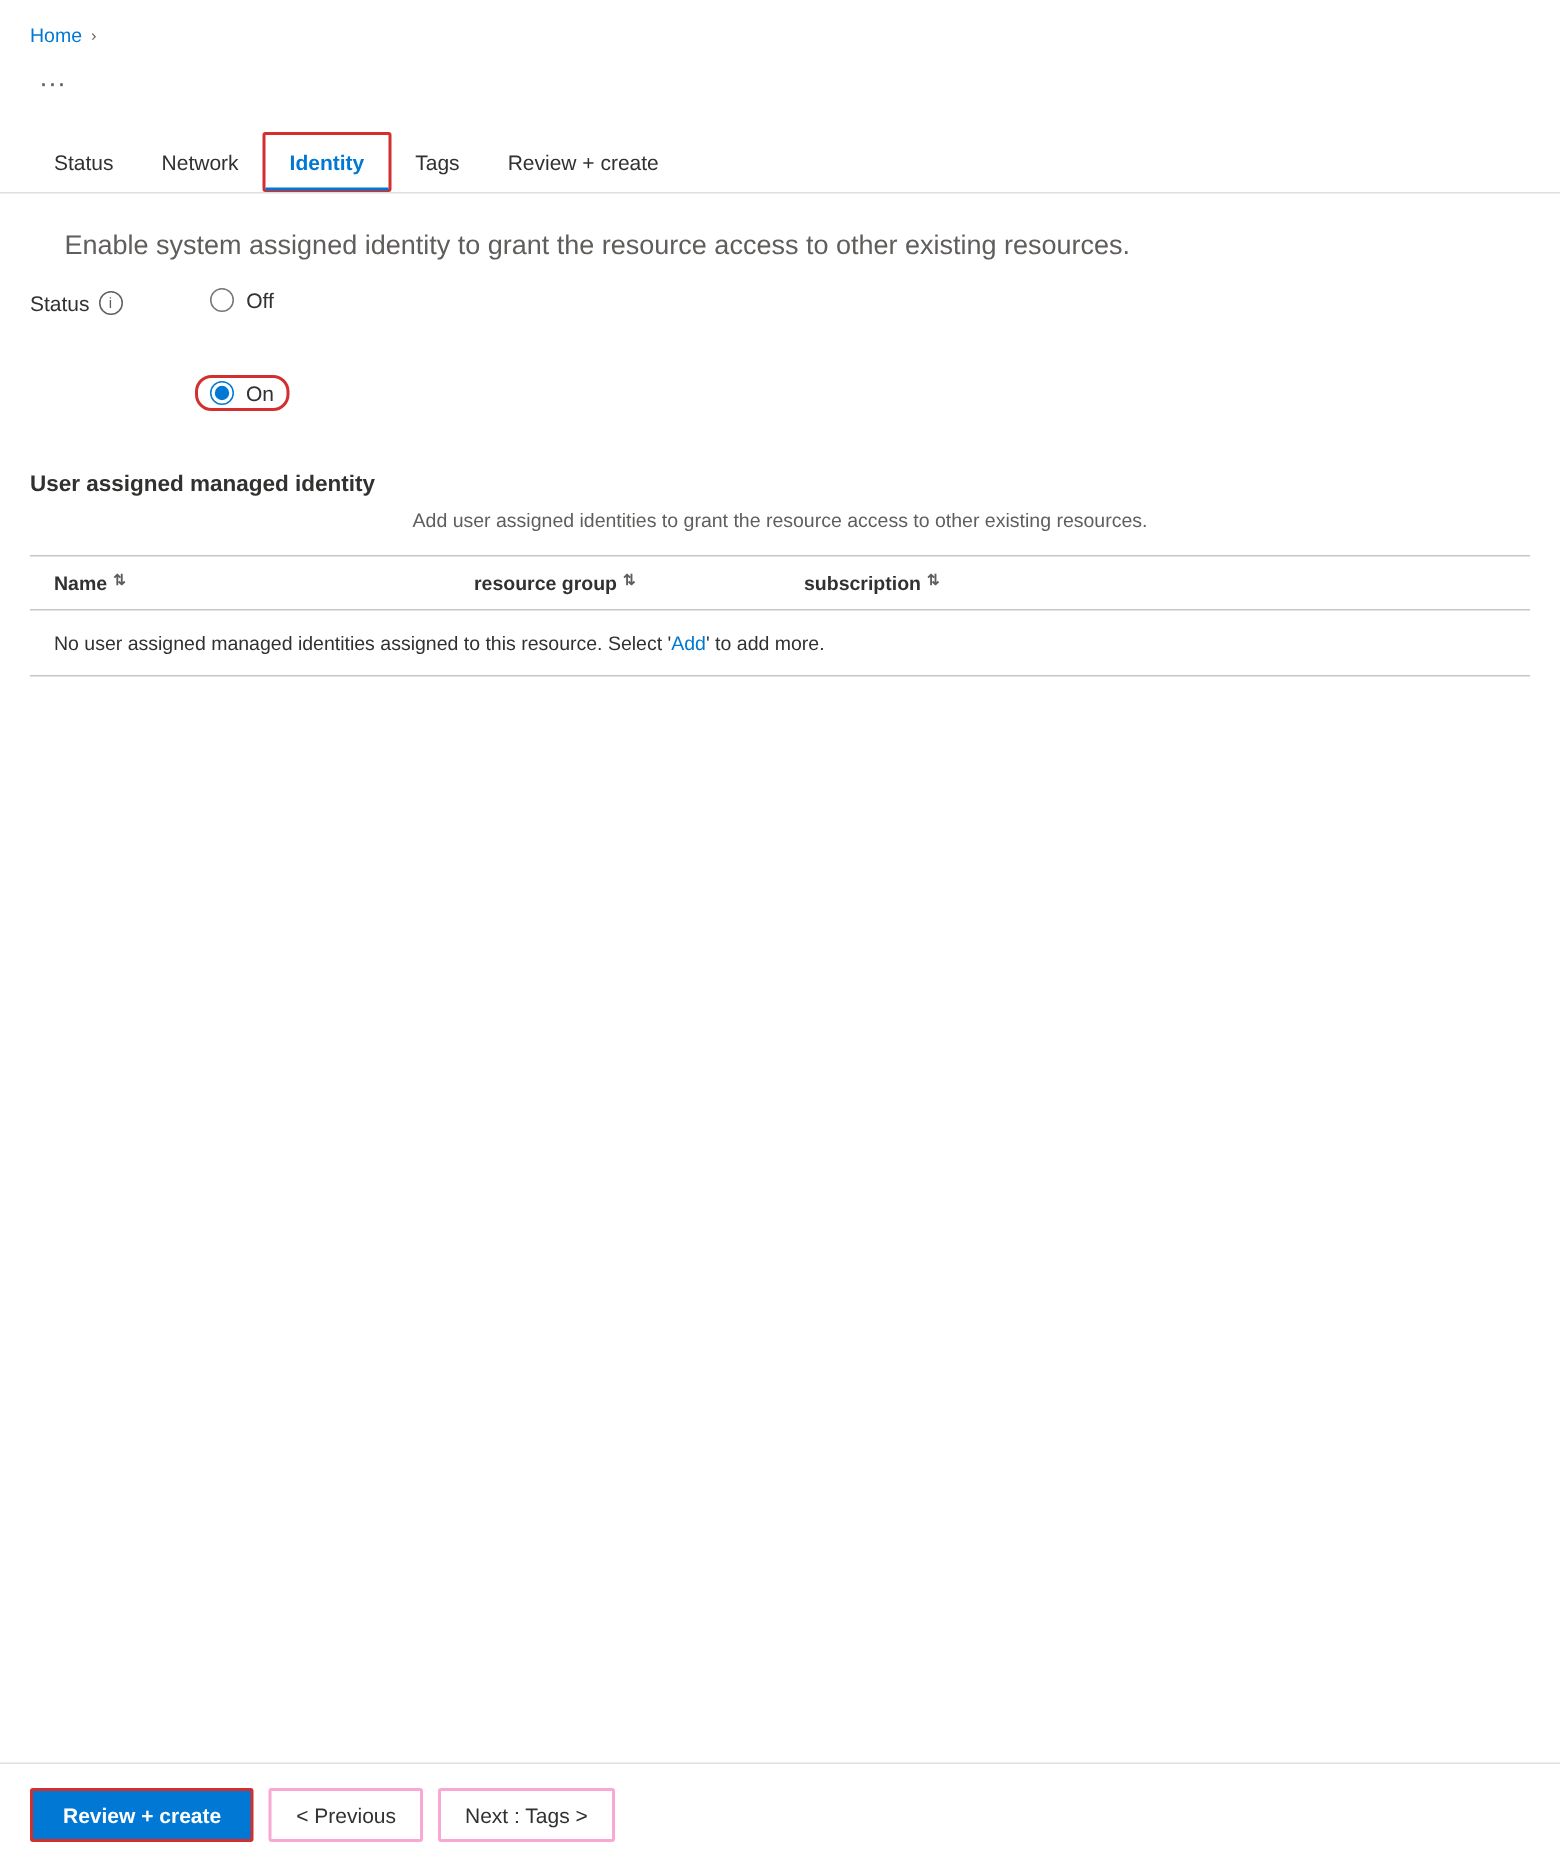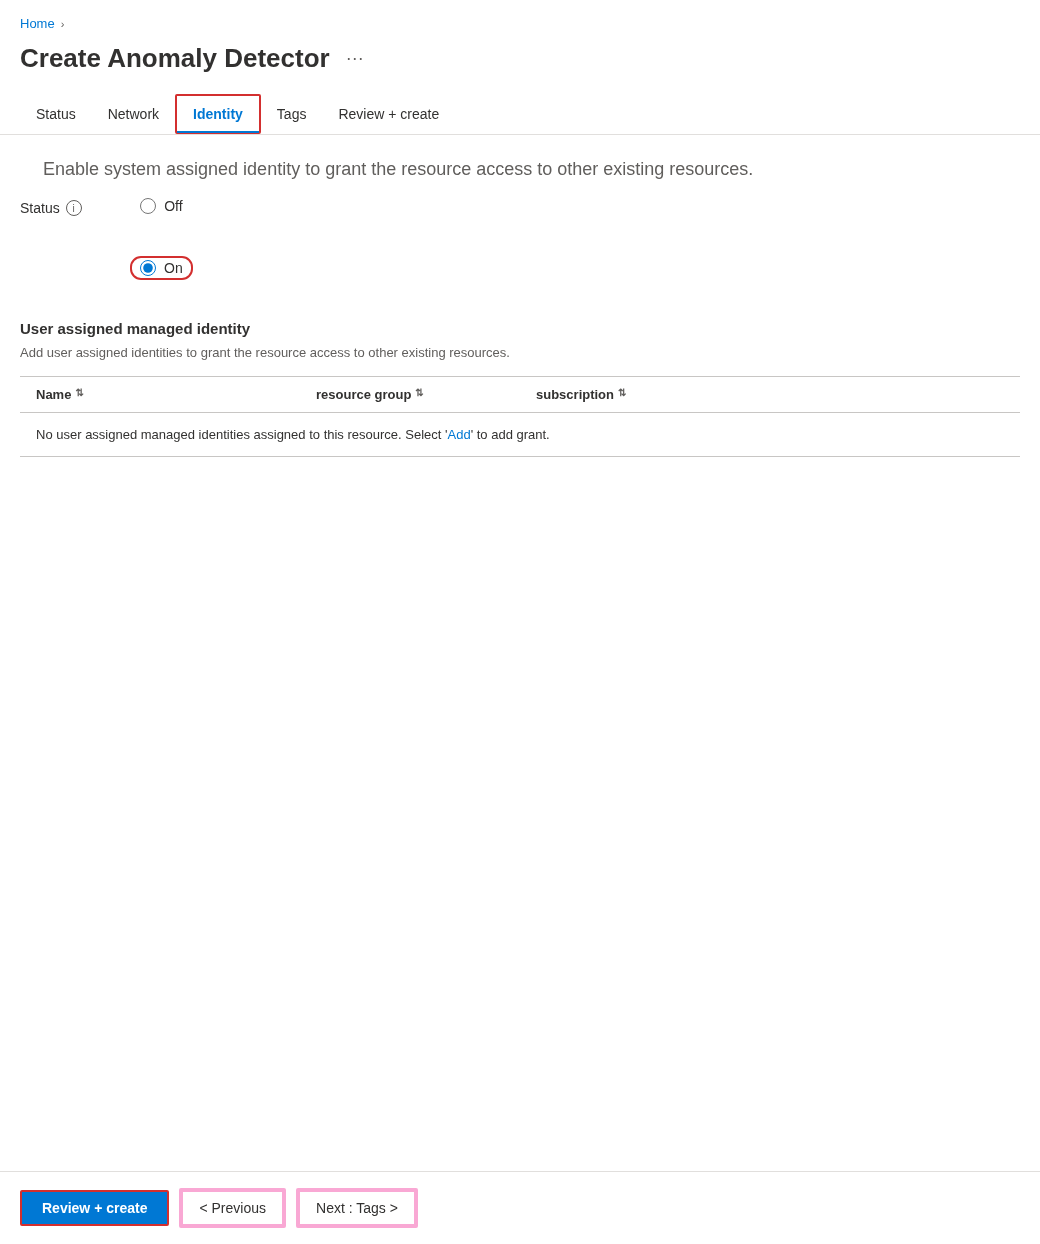--- a/index.html
+++ b/index.html
@@ -150,20 +150,21 @@
       margin-top: 36px;
     }
     .section2 {
       margin-top: 10px;
       padding-top: 16px;
     }
     .user-section-desc-plain {
       color: #605e5c;
       font-size: 13px;
       margin-bottom: 16px;
+      text-align: center;
     }
     .toolbar {
       display: flex;
       align-items: center;
       gap: 16px;
       margin-bottom: 0;
       padding-bottom: 8px;
     }
     .toolbar-btn {
       display: flex;
@@ -234,37 +235,36 @@
       border: 2px solid #d32f2f;
       border-radius: 2px;
       padding: 8px 20px;
       font-size: 14px;
       cursor: pointer;
       font-weight: 600;
     }
     .btn-secondary {
       background: #fff;
       color: #323130;
-      border: 4px solid #f9a8d4;
+      border: 2px solid #f9a8d4;
       border-radius: 2px;
       padding: 8px 16px;
       font-size: 14px;
       cursor: pointer;
     }
   </style>
 </head>
 <body>
 
 <div class="breadcrumb">
   <a>Home</a>
   <span class="chevron">›</span>
 </div>
 
 <div class="page-header">
-  <h1 class="page-title">Create Anomaly Detector</h1>
   <button class="ellipsis-btn">···</button>
 </div>
 
 <div class="tabs">
   <button class="tab">Status</button>
   <button class="tab">Network</button>
   <button class="tab active">Identity</button>
   <button class="tab">Tags</button>
   <button class="tab">Review + create</button>
 </div>
@@ -312,21 +312,21 @@
           <span class="sort-icon">⇅</span>
         </div>
         <div class="col-header">
           <span>subscription</span>
           <span class="sort-icon">⇅</span>
         </div>
         <div></div>
       </div>
       <div class="table-body">
         <div class="empty-row">
-          <span>No user assigned managed identities assigned to this resource. Select '</span><a>Add</a><span>' to add grant.</span>
+          <span>No user assigned managed identities assigned to this resource. Select '</span><a>Add</a><span>' to add more.</span>
         </div>
       </div>
     </div>
   </div>
 </div>
 
 <div class="footer">
   <button class="btn-primary">Review + create</button>
   <button class="btn-secondary">&lt; Previous</button>
   <button class="btn-secondary">Next : Tags &gt;</button>

